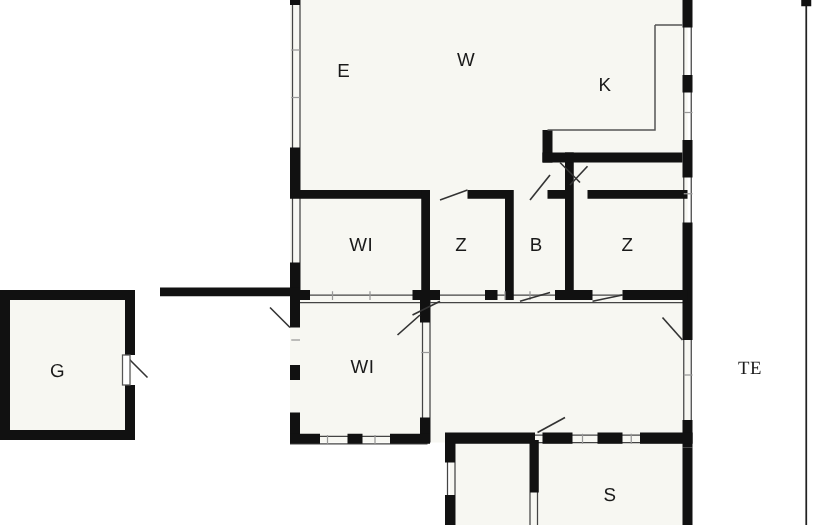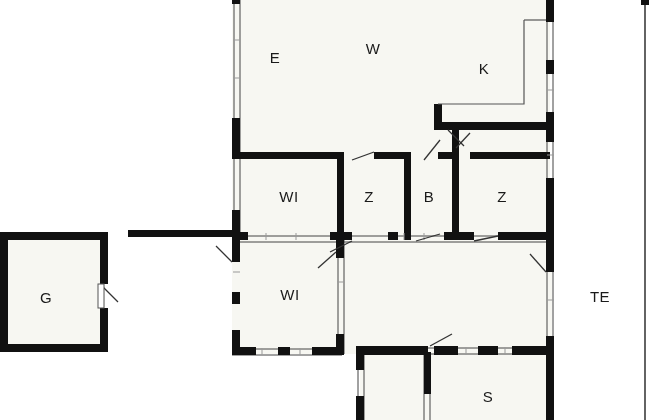--- a/index.html
+++ b/index.html
@@ -171,16 +171,16 @@
 
   <div class="rlabel" style="left:275px;top:57px;">E</div>
   <div class="rlabel" style="left:373px;top:48px;">W</div>
   <div class="rlabel" style="left:484px;top:68px;">K</div>
   <div class="rlabel" style="left:289px;top:196px;">WI</div>
   <div class="rlabel" style="left:369px;top:196px;">Z</div>
   <div class="rlabel" style="left:429px;top:196px;">B</div>
   <div class="rlabel" style="left:502px;top:196px;">Z</div>
   <div class="rlabel" style="left:290px;top:294px;">WI</div>
   <div class="rlabel" style="left:46px;top:297px;">G</div>
-  <div class="rlabel" style="left:600px;top:296px;">TE</div>
+  <div class="rlabel" style="left:600px;top:296px;font-family:Liberation Serif, serif;">TE</div>
   <div class="rlabel" style="left:488px;top:396px;">S</div>
 
 </div>
 
 </body></html>

